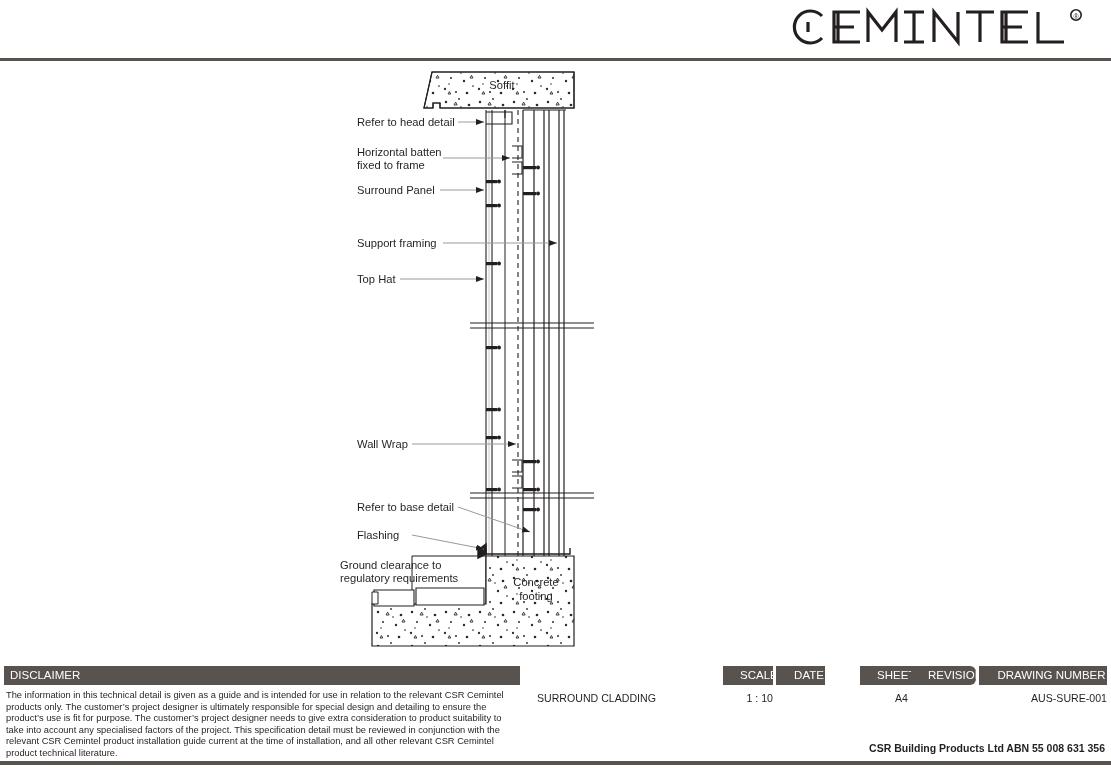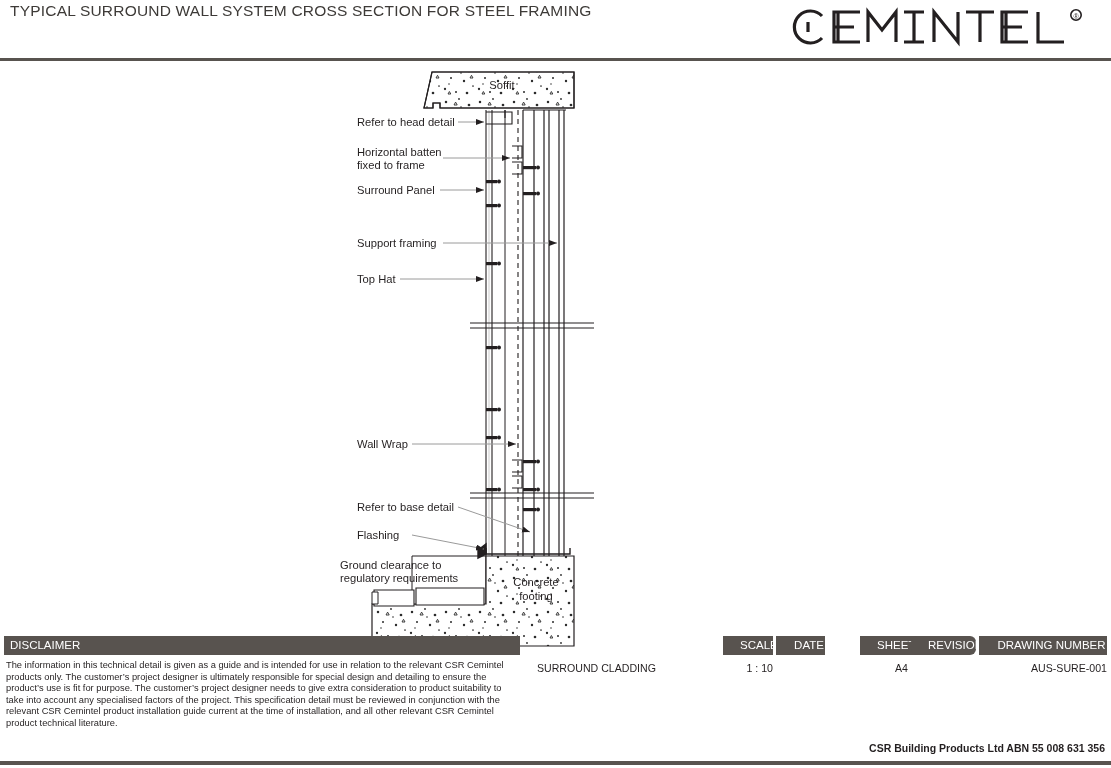--- a/index.html
+++ b/index.html
@@ -45,21 +45,21 @@
   #drawing {
     position: absolute;
     left: 0; top: 62px;
     width: 1111px; height: 598px;
   }
   #drawing svg { display: block; }
 
   
   #footer {
     position: absolute;
-    left: 0; top: 636px;
+    left: 0; top: 666px;
     width: 1111px; height: 102px;
   }
   .hdr-cell {
     position: absolute;
     top: 0; height: 19px;
     background: #58534f;
     color: #ffffff;
     font-size: 11.5px;
     line-height: 19px;
     padding-left: 6px;
@@ -103,21 +103,20 @@
     font-family: "Liberation Sans", sans-serif;
     font-size: 11.2px;
     fill: #231f20;
   }
 </style>
 </head>
 <body>
 
 <div id="sheet">
 
-  <div id="header-title">TYPICAL SURROUND WALL SYSTEM CROSS SECTION FOR STEEL FRAMING</div>
 
   <div id="brand-logo">
     <svg width="320" height="46" viewBox="0 0 320 46" aria-hidden="true">
       <g fill="none" stroke="#231f20" stroke-width="3.2">
 
         <path d="M36 12 A16 16 0 1 0 36 34 M22 18 L22 28"></path>
 
         <path d="M74 8 L48 8 L48 38 L74 38 M48 23 L68 23 M52 8 L52 38"></path>
 
         <path d="M82 38 L82 8 L96 26 L110 8 L110 38"></path>

